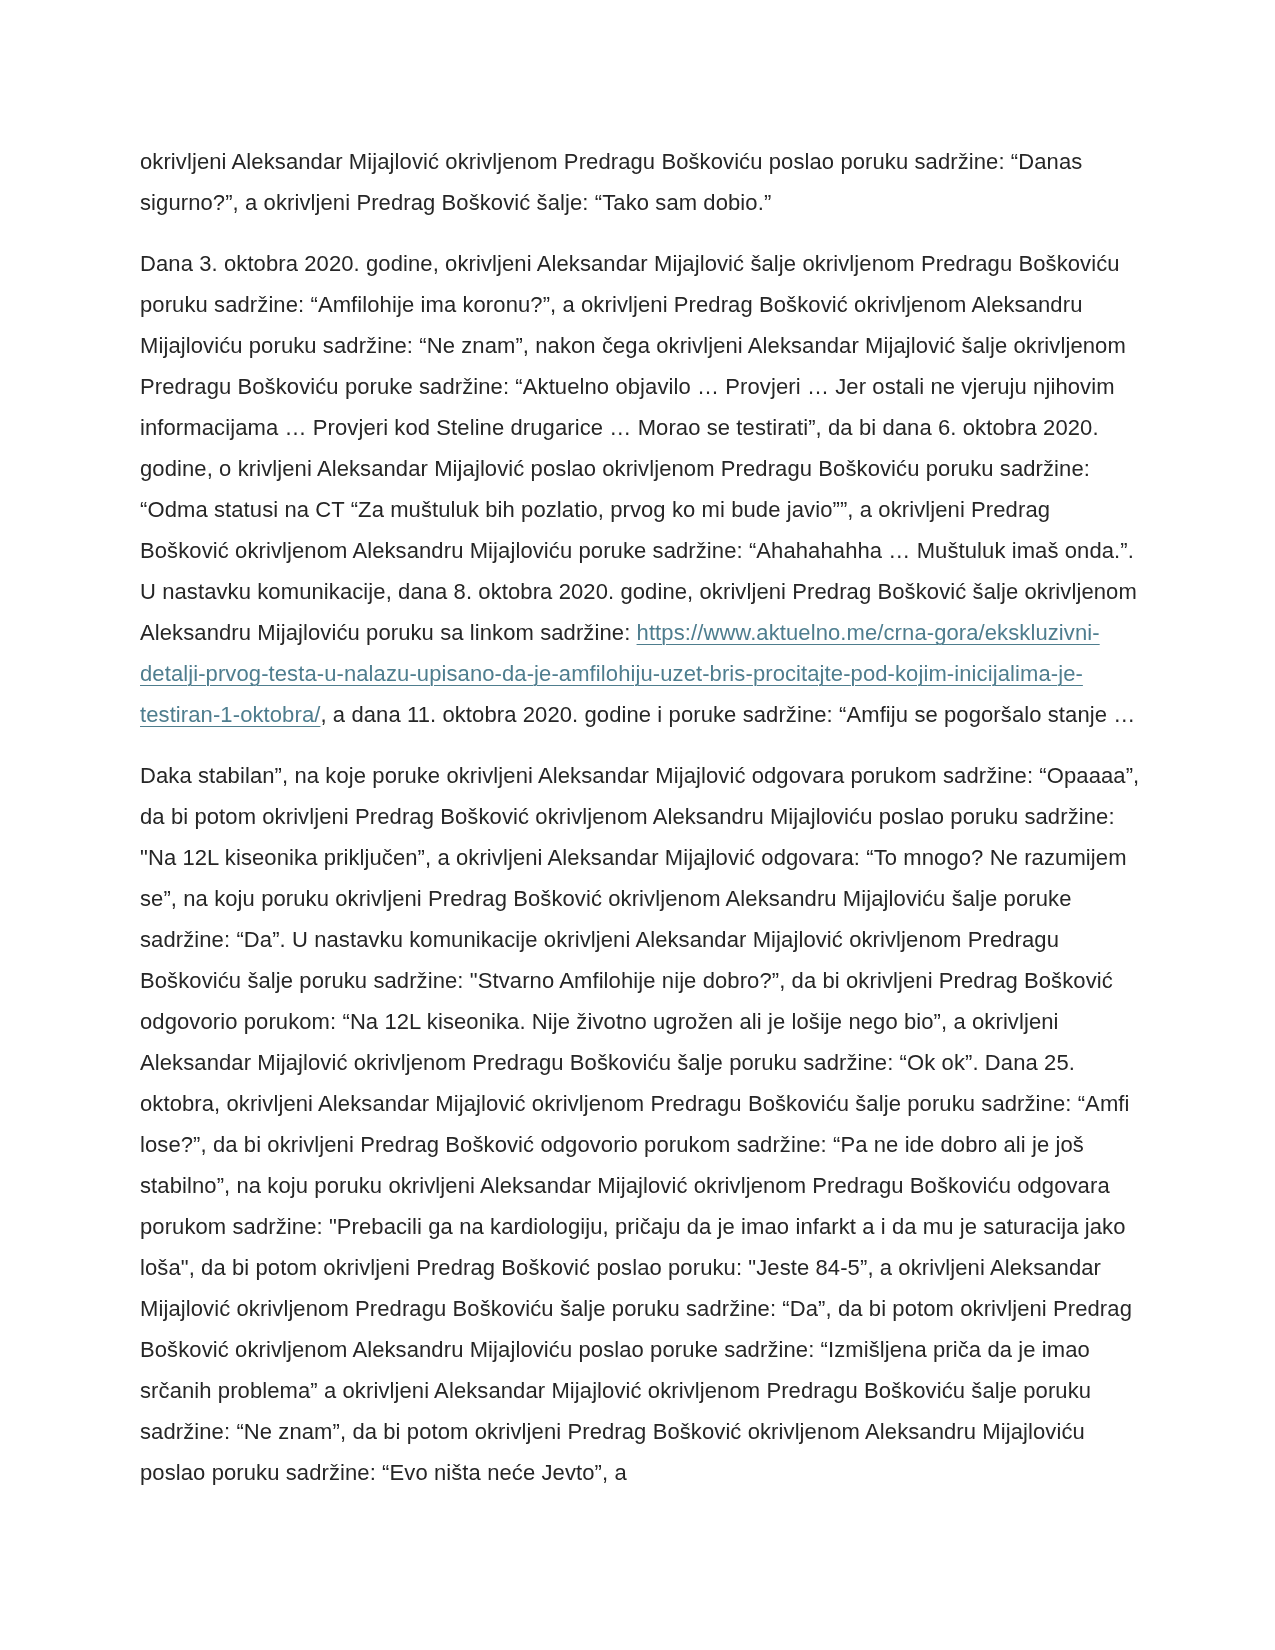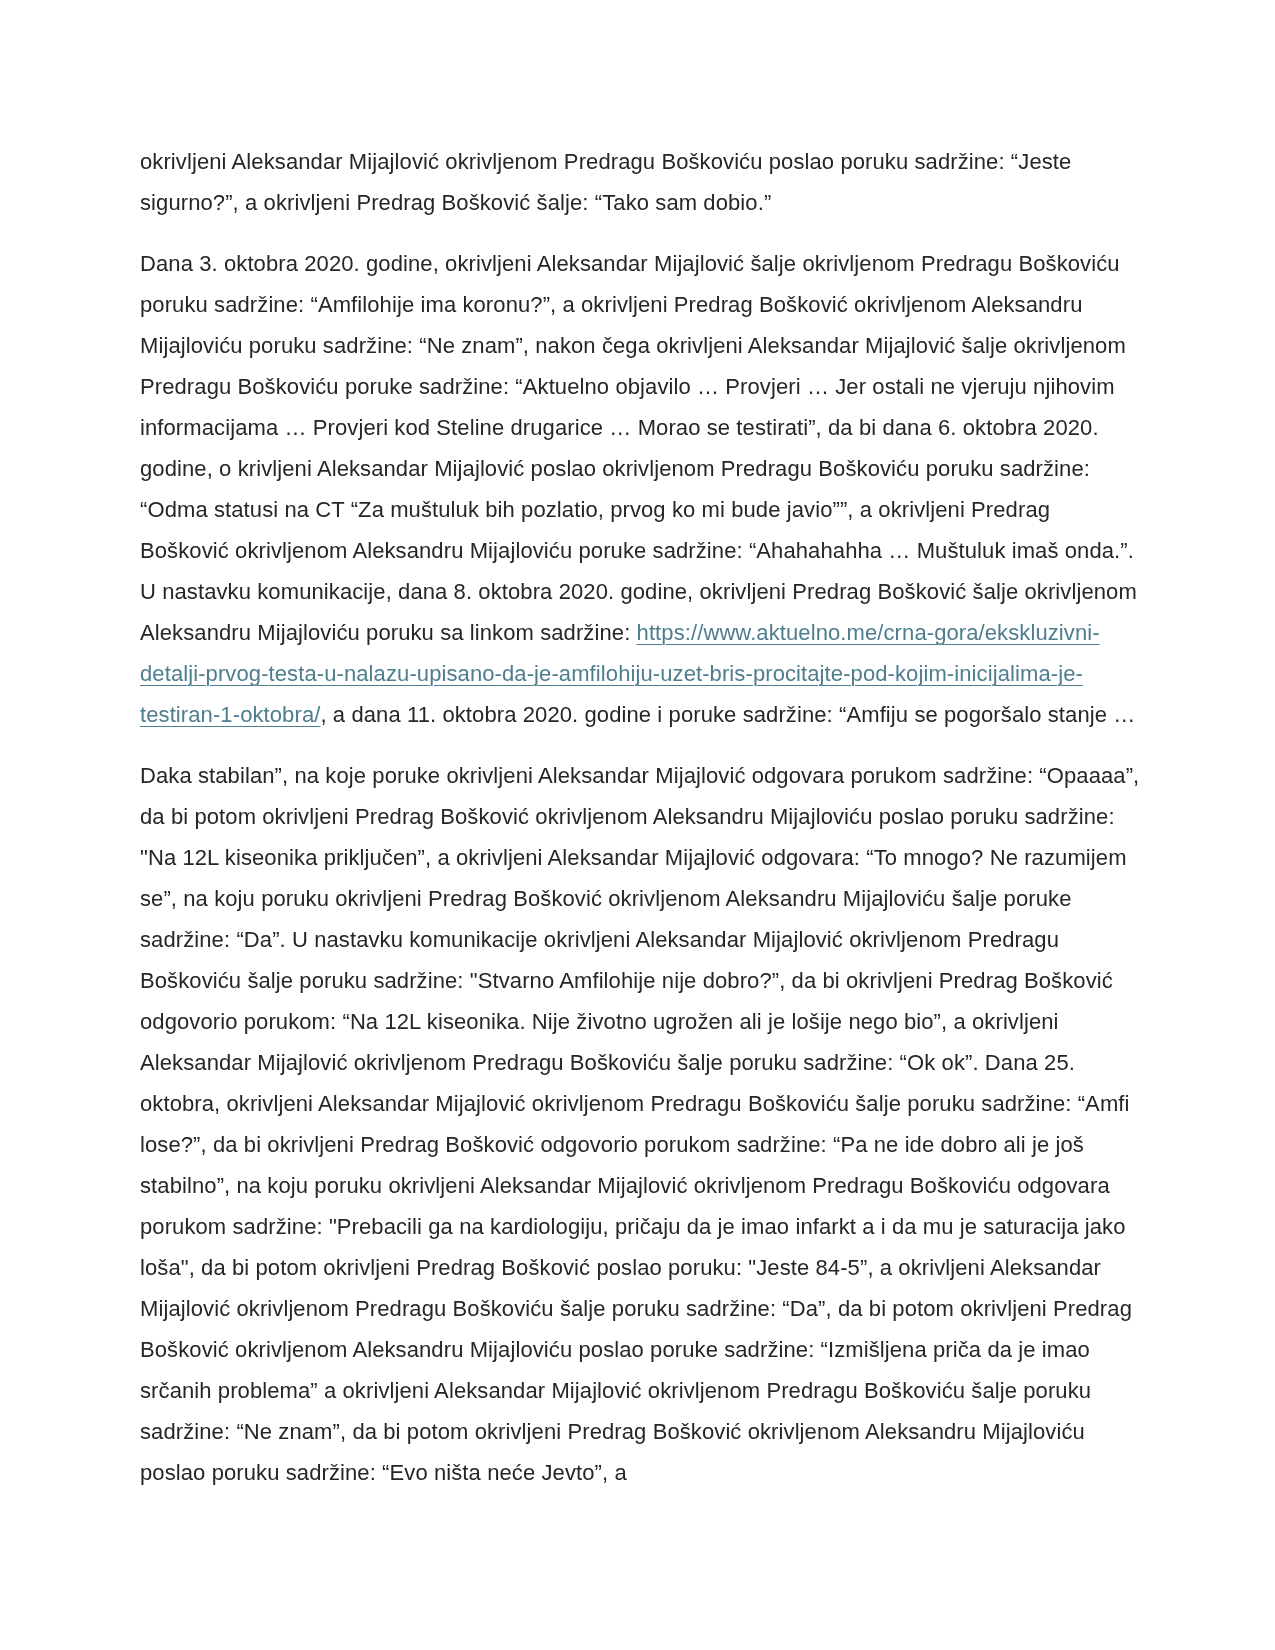--- a/index.html
+++ b/index.html
@@ -43,17 +43,17 @@
     text-underline-offset: 4px;
     overflow-wrap: break-word;
     cursor: pointer;
   }
 </style>
 </head>
 <body>
 
 <div class="doc-page">
   <main class="text-block" id="text-block">
-      <p class="doc-paragraph"><span>okrivljeni Aleksandar Mijajlović okrivljenom Predragu Boškoviću poslao poruku sadržine: “Jeste sigurno?”, a okrivljeni Predrag Bošković šalje: “Tako sam dobio.”</span></p>
+      <p class="doc-paragraph"><span>okrivljeni Aleksandar Mijajlović okrivljenom Predragu Boškoviću poslao poruku sadržine: “Danas sigurno?”, a okrivljeni Predrag Bošković šalje: “Tako sam dobio.”</span></p>
       <p class="doc-paragraph"><span>Dana 3. oktobra 2020. godine, okrivljeni Aleksandar Mijajlović šalje okrivljenom Predragu Boškoviću poruku sadržine: “Amfilohije ima koronu?”, a okrivljeni Predrag Bošković okrivljenom Aleksandru Mijajloviću poruku sadržine: “Ne znam”, nakon čega okrivljeni Aleksandar Mijajlović šalje okrivljenom Predragu Boškoviću poruke sadržine: “Aktuelno objavilo … Provjeri … Jer ostali ne vjeruju njihovim informacijama … Provjeri kod Steline drugarice … Morao se testirati”, da bi dana 6. oktobra 2020. godine, o krivljeni Aleksandar Mijajlović poslao okrivljenom Predragu Boškoviću poruku sadržine: “Odma statusi na CT “Za muštuluk bih pozlatio, prvog ko mi bude javio””, a okrivljeni Predrag Bošković okrivljenom Aleksandru Mijajloviću poruke sadržine: “Ahahahahha … Muštuluk imaš onda.”. U nastavku komunikacije, dana 8. oktobra 2020. godine, okrivljeni Predrag Bošković šalje okrivljenom Aleksandru Mijajloviću poruku sa linkom sadržine: </span><a class="doc-link" href="#">https://www.aktuelno.me/crna-gora/ekskluzivni-detalji-prvog-testa-u-nalazu-upisano-da-je-amfilohiju-uzet-bris-procitajte-pod-kojim-inicijalima-je-testiran-1-oktobra/</a><span>, a dana 11. oktobra 2020. godine i poruke sadržine: “Amfiju se pogoršalo stanje …</span></p>
       <p class="doc-paragraph"><span>Daka stabilan”, na koje poruke okrivljeni Aleksandar Mijajlović odgovara porukom sadržine: “Opaaaa”, da bi potom okrivljeni Predrag Bošković okrivljenom Aleksandru Mijajloviću poslao poruku sadržine: "Na 12L kiseonika priključen”, a okrivljeni Aleksandar Mijajlović odgovara: “To mnogo? Ne razumijem se”, na koju poruku okrivljeni Predrag Bošković okrivljenom Aleksandru Mijajloviću šalje poruke sadržine: “Da”. U nastavku komunikacije okrivljeni Aleksandar Mijajlović okrivljenom Predragu Boškoviću šalje poruku sadržine: "Stvarno Amfilohije nije dobro?”, da bi okrivljeni Predrag Bošković odgovorio porukom: “Na 12L kiseonika. Nije životno ugrožen ali je lošije nego bio”, a okrivljeni Aleksandar Mijajlović okrivljenom Predragu Boškoviću šalje poruku sadržine: “Ok ok”. Dana 25. oktobra, okrivljeni Aleksandar Mijajlović okrivljenom Predragu Boškoviću šalje poruku sadržine: “Amfi lose?”, da bi okrivljeni Predrag Bošković odgovorio porukom sadržine: “Pa ne ide dobro ali je još stabilno”, na koju poruku okrivljeni Aleksandar Mijajlović okrivljenom Predragu Boškoviću odgovara porukom sadržine: "Prebacili ga na kardiologiju, pričaju da je imao infarkt a i da mu je saturacija jako loša", da bi potom okrivljeni Predrag Bošković poslao poruku: "Jeste 84-5”, a okrivljeni Aleksandar Mijajlović okrivljenom Predragu Boškoviću šalje poruku sadržine: “Da”, da bi potom okrivljeni Predrag Bošković okrivljenom Aleksandru Mijajloviću poslao poruke sadržine: “Izmišljena priča da je imao srčanih problema” a okrivljeni Aleksandar Mijajlović okrivljenom Predragu Boškoviću šalje poruku sadržine: “Ne znam”, da bi potom okrivljeni Predrag Bošković okrivljenom Aleksandru Mijajloviću poslao poruku sadržine: “Evo ništa neće Jevto”, a</span></p>
     </main>
 </div>
 
 </body></html>

